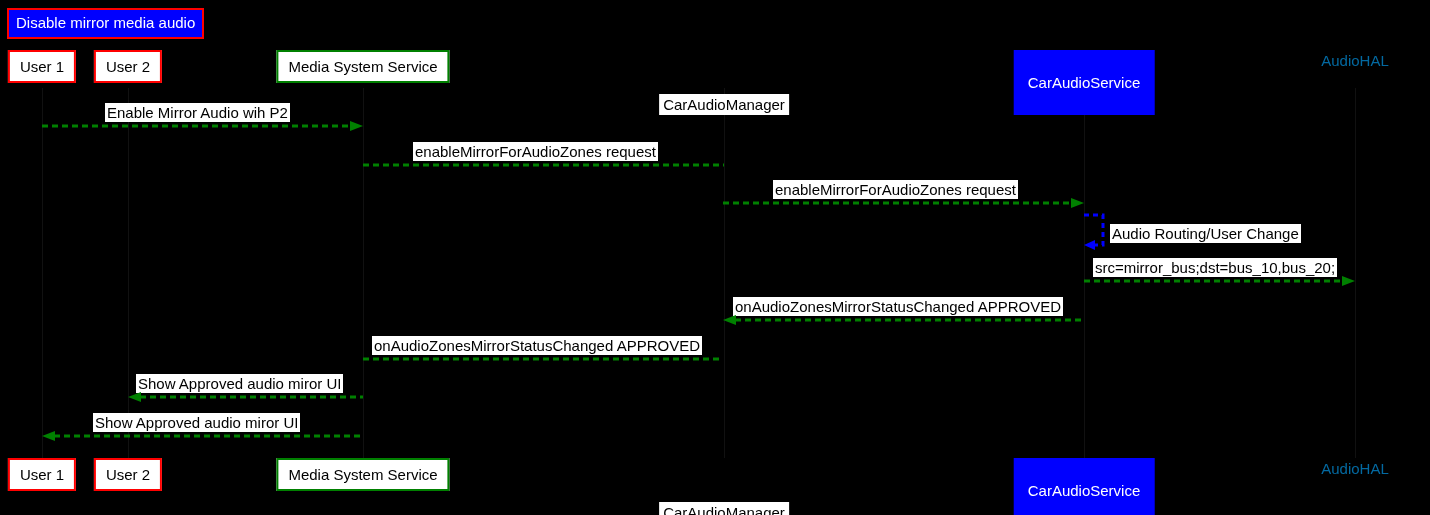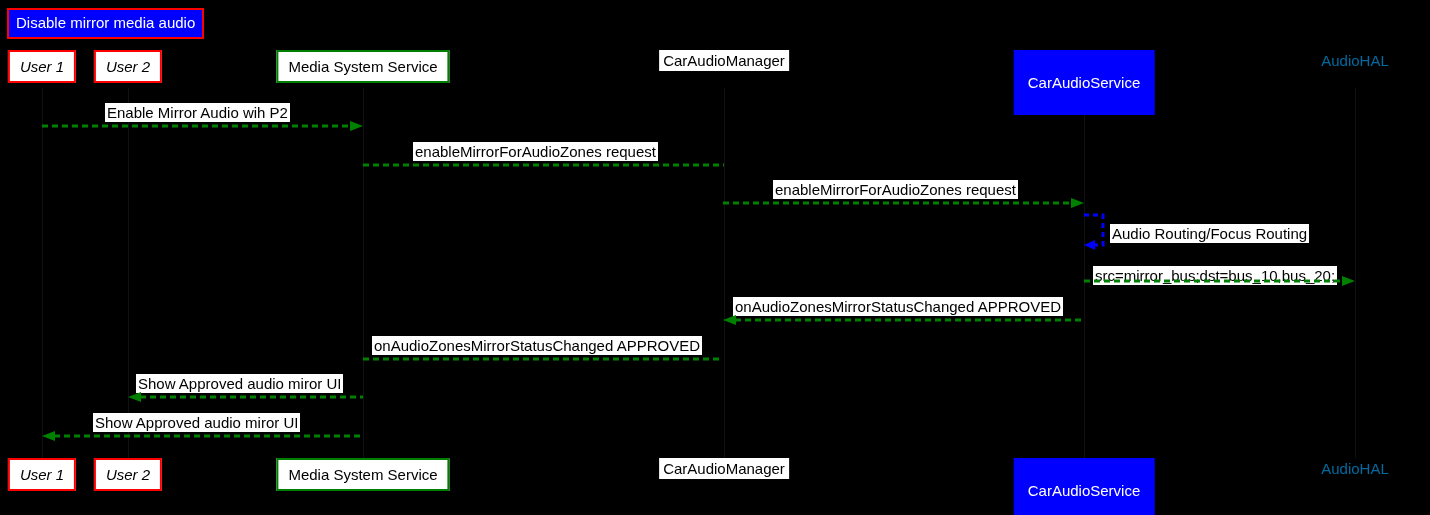--- a/index.html
+++ b/index.html
@@ -42,27 +42,28 @@
     text-align: center;
     padding: 6px 10px;
     transform: translateX(-50%);
   }
   .participant.boxed {
     border-width: 2px;
     border-style: solid;
     background: #ffffff;
     color: #000000;
   }
-  .participant.red { border-color: #ff0000; font-style: italic; }
+  .participant.red { border-color: #ff0000; }
   .participant.green { border-color: #008000; }
   .participant.plainwhite {
     background: #ffffff;
     color: #000000;
     border: none;
     padding: 2px 4px;
+    margin-top: 44px;
   }
   .participant.bluefill {
     background: #0000ff;
     color: #ffffff;
     border: none;
     padding: 24px 14px;
   }
   .participant.bare {
     background: transparent;
     color: #0369a1;
@@ -130,28 +131,28 @@
           <line x1="0" y1="5" x2="361" y2="5" stroke="#008000" stroke-width="3" stroke-dasharray="6,4"></line>
         </svg>
       </div>
       <div class="msg-label" style="left: 773px; top: 180px;">enableMirrorForAudioZones request</div>
       <div class="arrow" style="left: 723px; top: 198px; width: 361px;">
         <svg width="361" height="11">
           <line x1="0" y1="5" x2="349" y2="5" stroke="#008000" stroke-width="3" stroke-dasharray="6,4"></line>
           <polygon points="361,5 348,0 348,10" fill="#008000"></polygon>
         </svg>
       </div>
-      <div class="msg-label" style="left: 1110px; top: 224px;">Audio Routing/Focus Routing</div>
+      <div class="msg-label" style="left: 1110px; top: 224px;">Audio Routing/User Change</div>
       <div class="selfloop" style="left: 1082px; top: 211px;">
         <svg width="40" height="44">
           <path d="M 2 4 L 21 4 L 21 34 L 10 34" fill="none" stroke="#0000ff" stroke-width="3" stroke-dasharray="5,4"></path>
           <polygon points="2,34 13,29 13,39" fill="#0000ff"></polygon>
         </svg>
       </div>
-      <div class="msg-label" style="left: 1093px; top: 266px;">src=mirror_bus;dst=bus_10,bus_20;</div>
+      <div class="msg-label" style="left: 1093px; top: 258px;">src=mirror_bus;dst=bus_10,bus_20;</div>
       <div class="arrow" style="left: 1084px; top: 276px; width: 271px;">
         <svg width="271" height="11">
           <line x1="0" y1="5" x2="259" y2="5" stroke="#008000" stroke-width="3" stroke-dasharray="6,4"></line>
           <polygon points="271,5 258,0 258,10" fill="#008000"></polygon>
         </svg>
       </div>
       <div class="msg-label" style="left: 733px; top: 297px;">onAudioZonesMirrorStatusChanged APPROVED</div>
       <div class="arrow" style="left: 723px; top: 315px; width: 361px;">
         <svg width="361" height="11">
           <line x1="12" y1="5" x2="361" y2="5" stroke="#008000" stroke-width="3" stroke-dasharray="6,4"></line>

